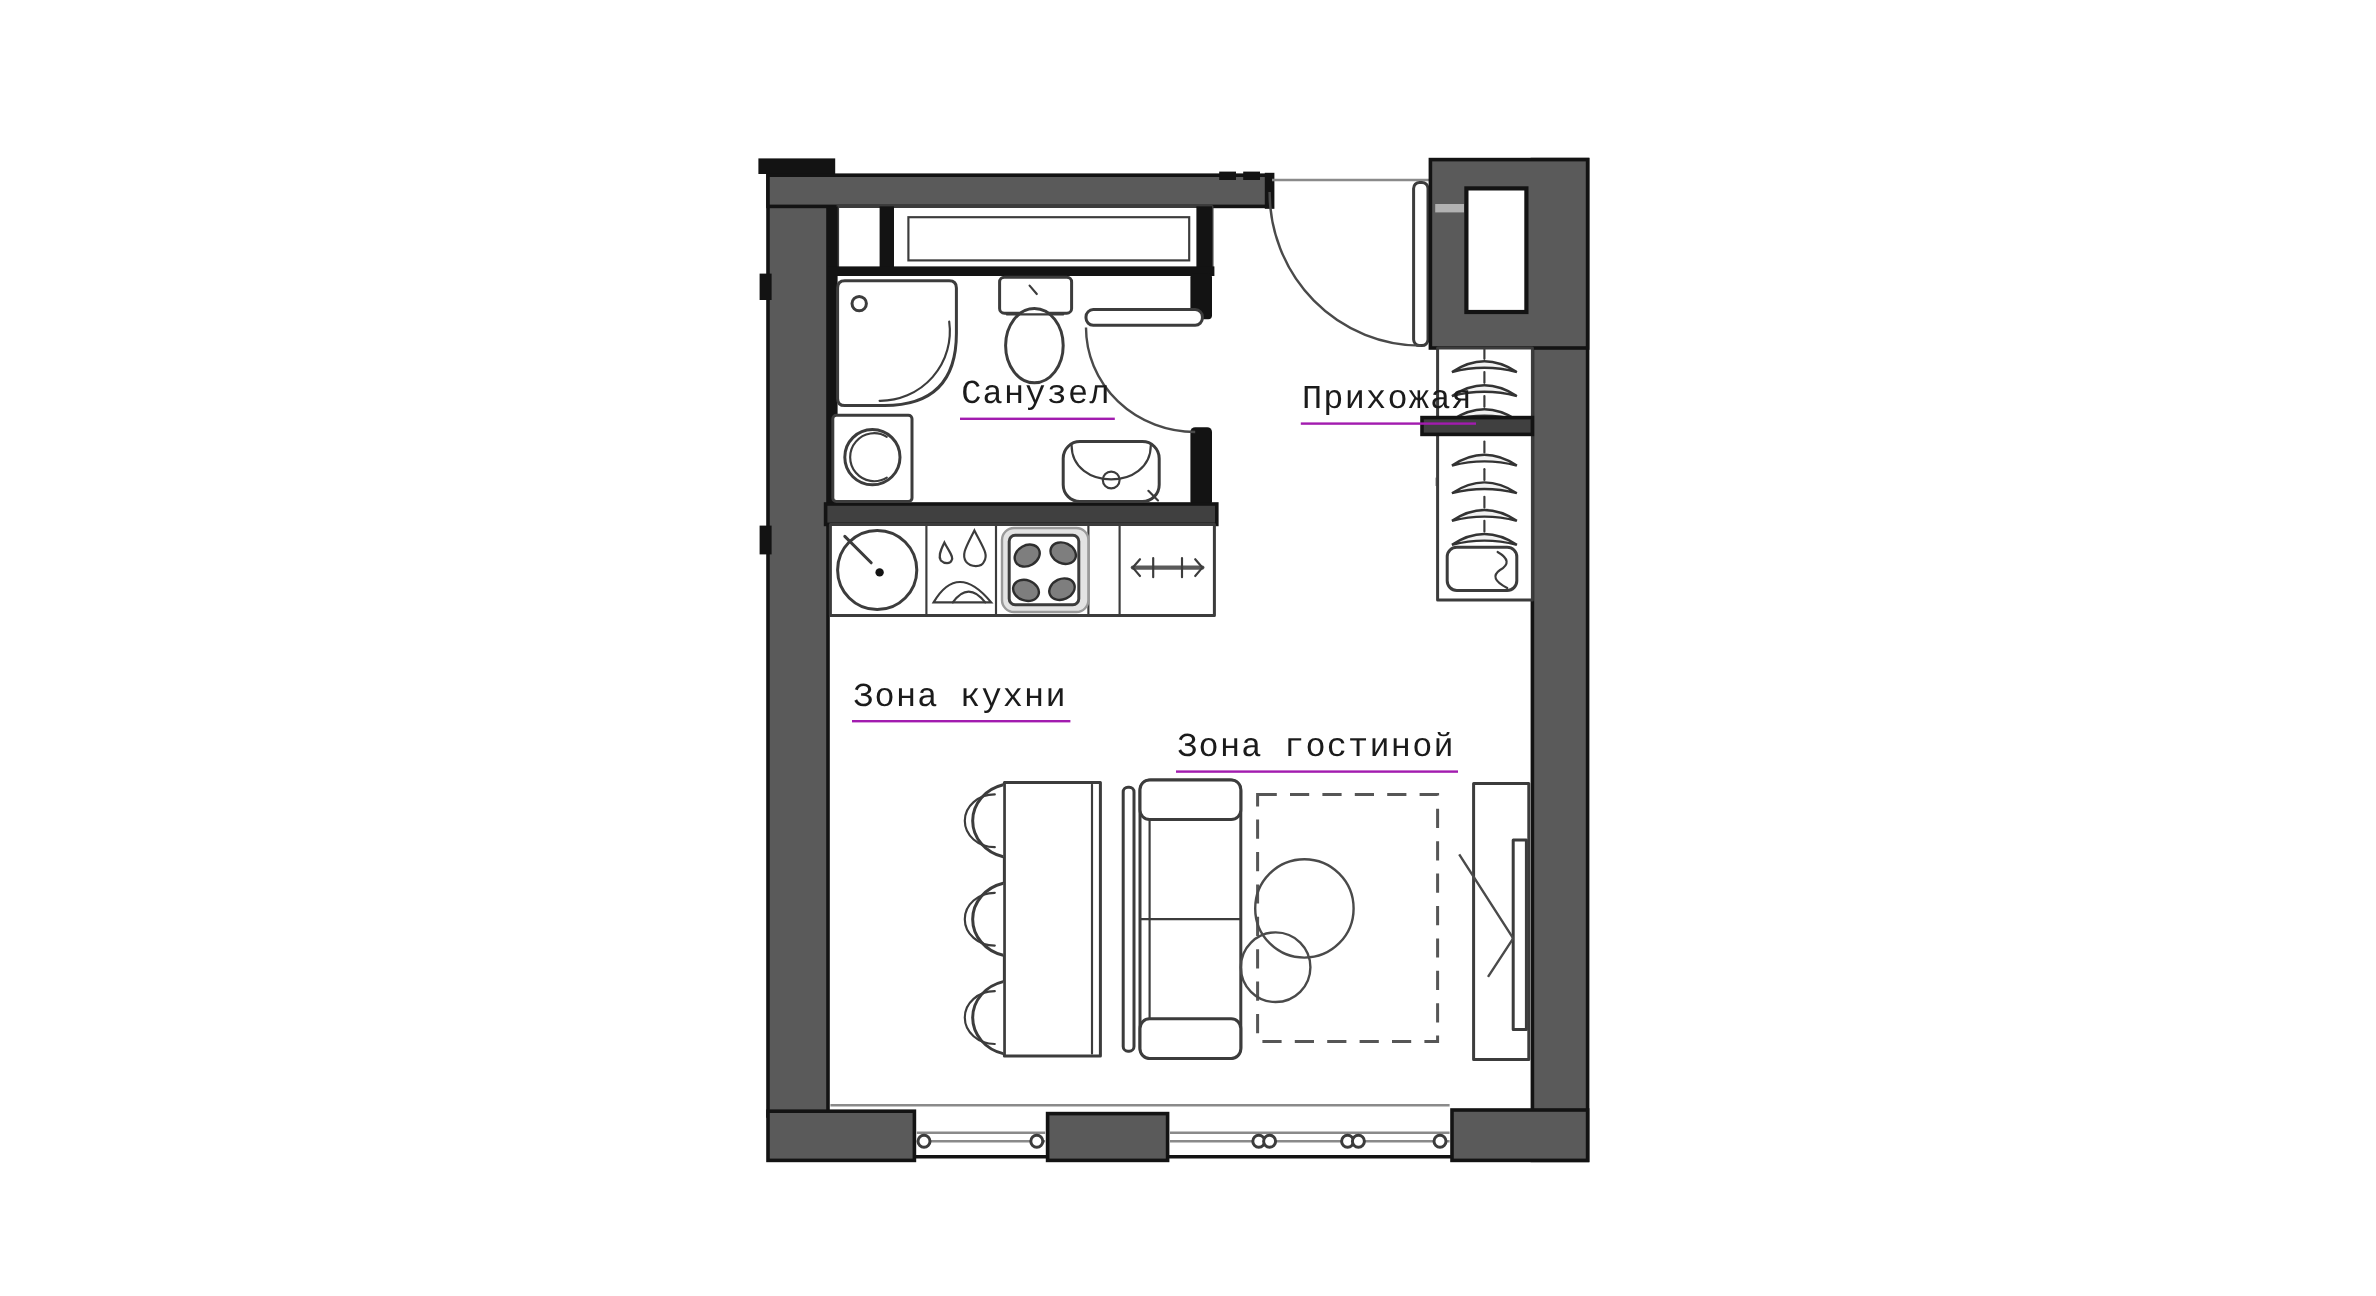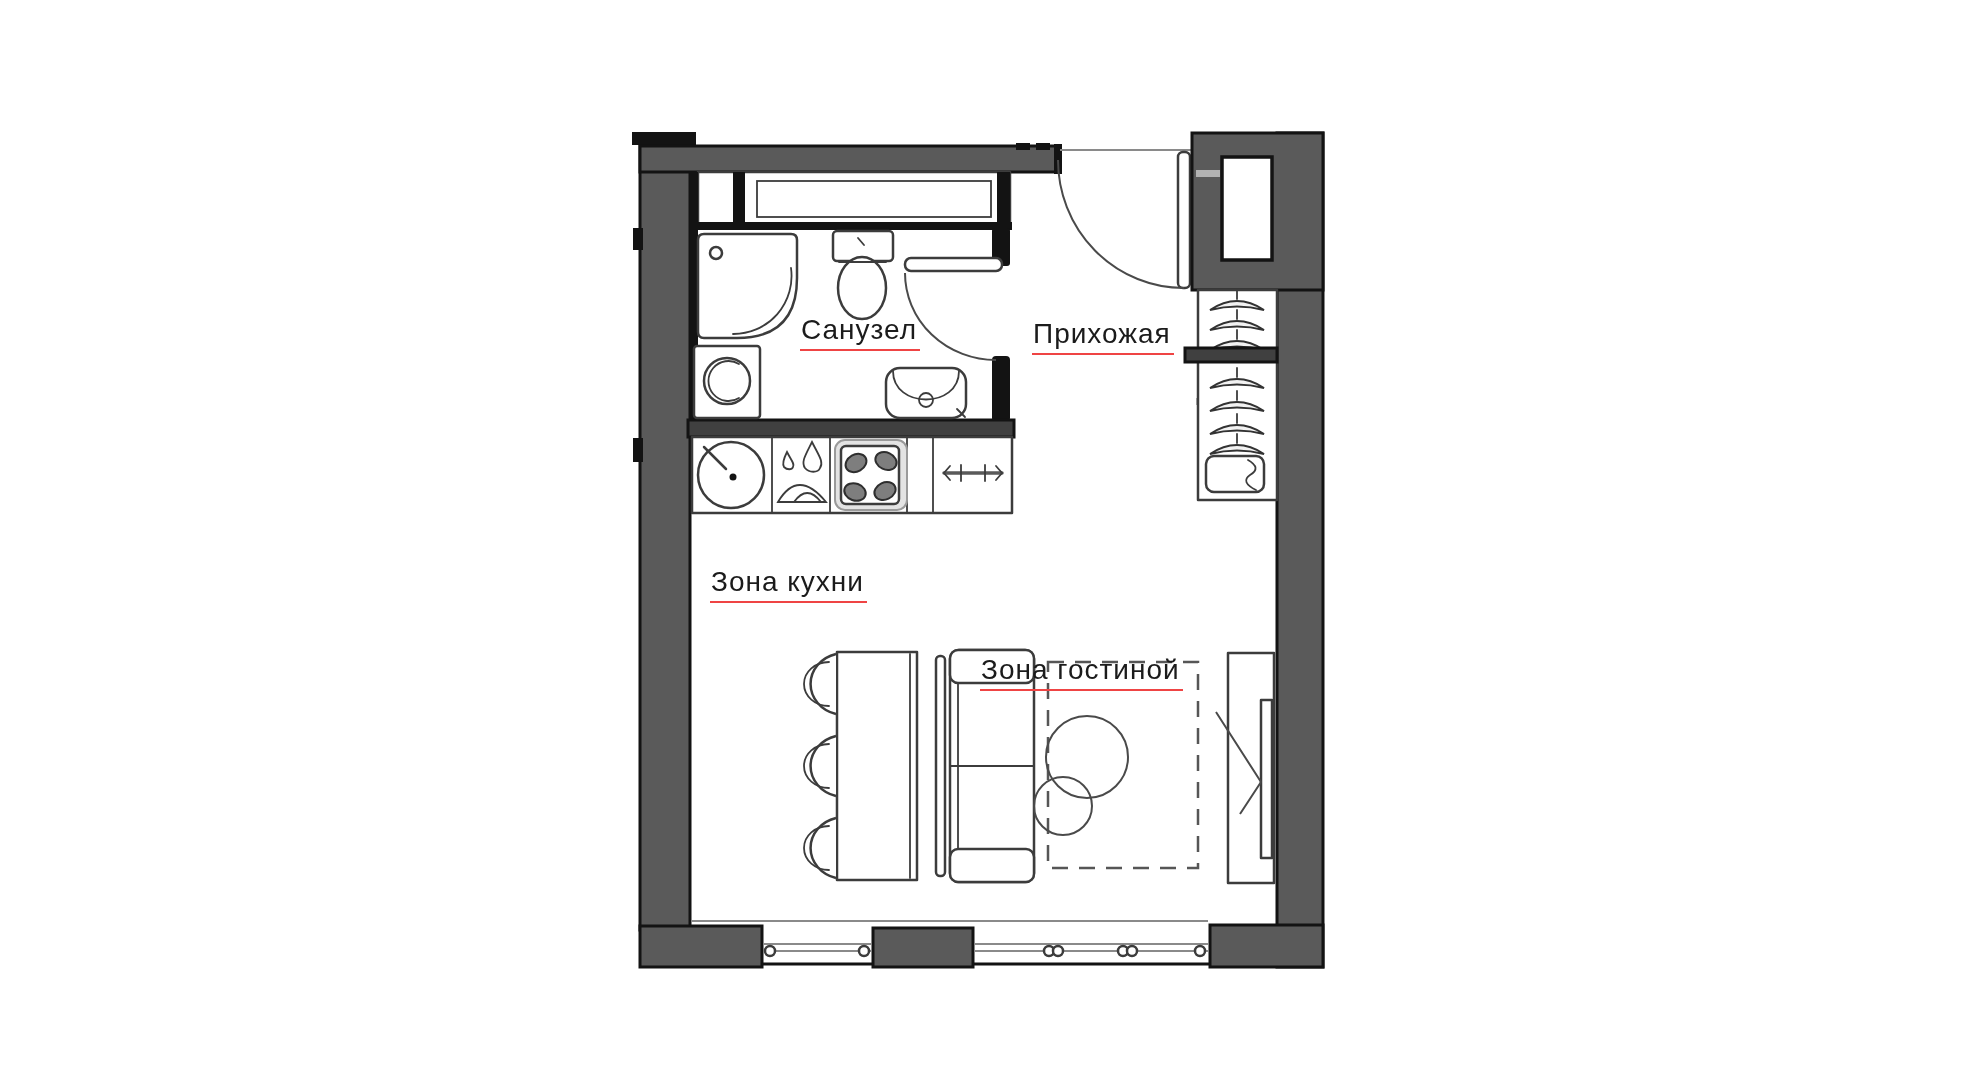--- a/index.html
+++ b/index.html
@@ -20,21 +20,21 @@
   .ln{fill:none;stroke:var(--line);stroke-width:2.5;stroke-linecap:round;stroke-linejoin:round;}
   .ln-thin{fill:none;stroke:var(--line);stroke-width:1.8;stroke-linecap:round;}
   .ln-light{fill:none;stroke:var(--line-light);stroke-width:2;}
   .arc{fill:none;stroke:#4a4a4a;stroke-width:2;}
   .dash{fill:none;stroke:#565656;stroke-width:2.5;stroke-dasharray:16 11;}
   .stove-plate{fill:#e3e3e3;stroke:#9a9a9a;stroke-width:2;}
   .burner{fill:#7e7e7e;stroke:#2e2e2e;stroke-width:2;}
   .hanger-body{fill:#f2f2f2;stroke:#333;stroke-width:2;}
   
   .room-label{position:absolute;color:var(--text);font-size:28px;letter-spacing:1px;
-      border-bottom:2px solid #ef4444;padding:0 3px 3px 1px;white-space:nowrap;}
+      border-bottom:2px solid #a21caf;padding:0 3px 3px 1px;white-space:nowrap;font-family:Liberation Mono, monospace;}
 </style>
 </head>
 <body>
 
 <div class="stage">
 
   <svg class="plan-svg" viewBox="0 0 1980 1080">
 
     <g>
       <rect class="wall" x="640" y="140" width="50" height="790"></rect>
@@ -252,16 +252,16 @@
 
       <g>
         <rect class="fixture" x="1228" y="653" width="46" height="230"></rect>
         <rect class="fixture" x="1261" y="700" width="11" height="158" stroke-width="2"></rect>
         <path class="arc" d="M1216,712 L1261,782 M1240,814 L1261,782"></path>
       </g>
     </g>
   </svg>
 
   <div class="room-label" style="left:800px;top:314px;">Санузел</div>
-  <div class="room-label" style="left:1032px;top:318px;">Прихожая</div>
+  <div class="room-label" style="left:1084px;top:318px;">Прихожая</div>
   <div class="room-label" style="left:710px;top:566px;">Зона кухни</div>
-  <div class="room-label" style="left:980px;top:608px;margin-top:46px;">Зона гостиной</div>
+  <div class="room-label" style="left:980px;top:608px;">Зона гостиной</div>
 </div>
 
 </body></html>

